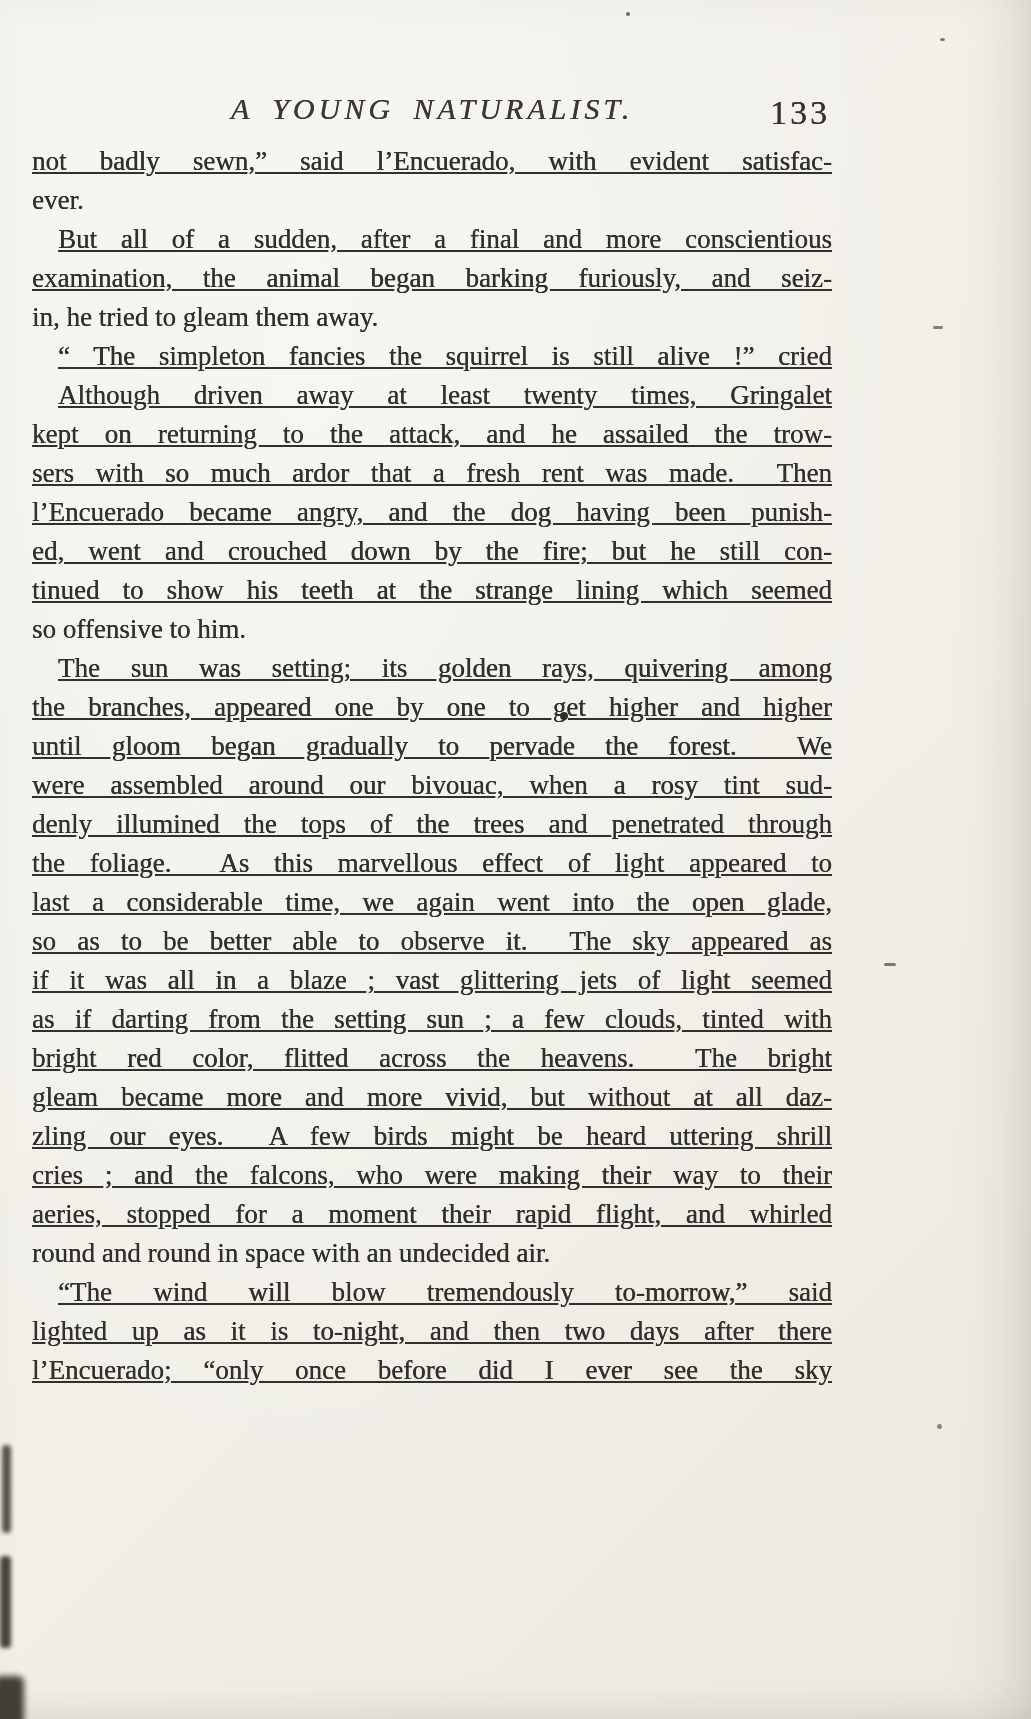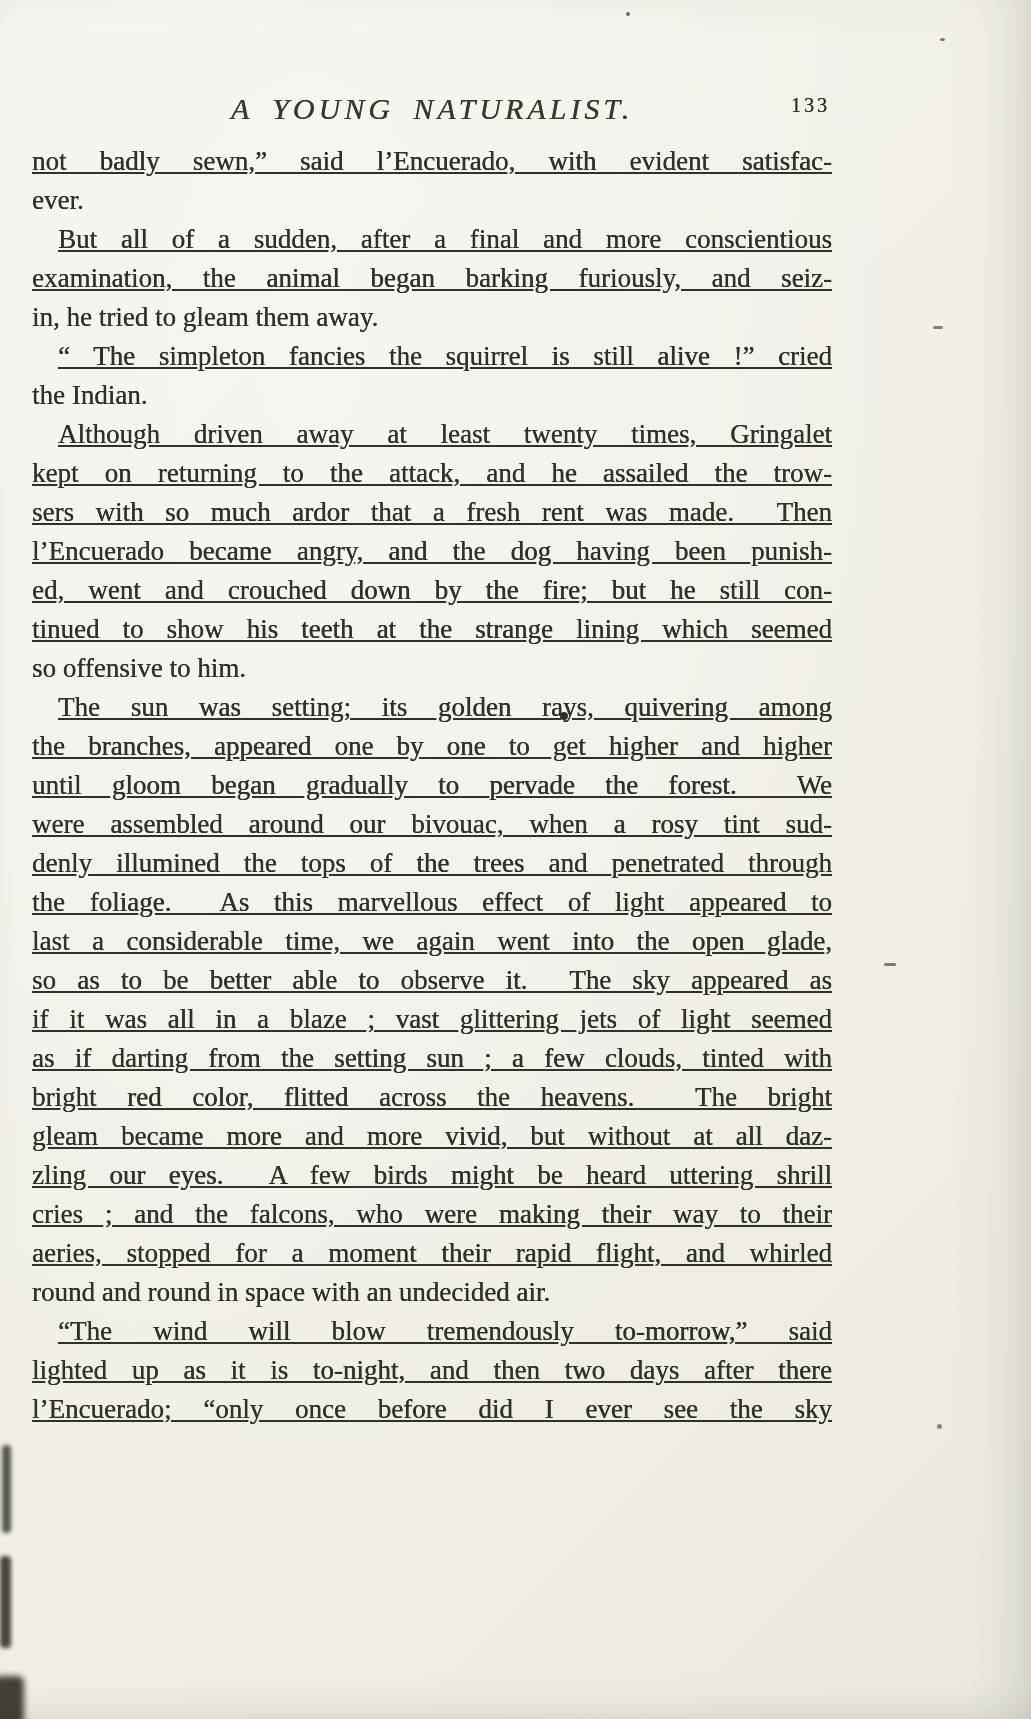--- a/index.html
+++ b/index.html
@@ -35,21 +35,21 @@
     font-size: 30px;
     letter-spacing: 4px;
     word-spacing: 8px;
     color: #3b382f;
     text-shadow: 0.3px 0 0 currentColor;
   }
   .page-number {
     position: absolute;
     right: 2px;
     top: 2px;
-    font-size: 20px;
+    font-size: 34px;
     letter-spacing: 3px;
     color: #34312a;
     text-shadow: 0.3px 0 0 currentColor;
   }
   .text-block {
     position: absolute;
     left: 32px;
     top: 142px;
     width: 800px;
   }
@@ -107,21 +107,20 @@
         <div class="line justify">not badly sewn,” said l’Encuerado, with evident satisfac-</div>
         <div class="line">ever.</div>
       </div>
       <div class="paragraph">
         <div class="line justify indent">But all of a sudden, after a final and more conscientious</div>
         <div class="line justify">examination, the animal began barking furiously, and seiz-</div>
         <div class="line">in, he tried to gleam them away.</div>
       </div>
       <div class="paragraph">
         <div class="line justify indent">“ The simpleton fancies the squirrel is still alive !” cried</div>
-        <div class="line">the Indian.</div>
       </div>
       <div class="paragraph">
         <div class="line justify indent">Although driven away at least twenty times, Gringalet</div>
         <div class="line justify">kept on returning to the attack, and he assailed the trow-</div>
         <div class="line justify">sers with so much ardor that a fresh rent was made.  Then</div>
         <div class="line justify">l’Encuerado became angry, and the dog having been punish-</div>
         <div class="line justify">ed, went and crouched down by the fire; but he still con-</div>
         <div class="line justify">tinued to show his teeth at the strange lining which seemed</div>
         <div class="line">so offensive to him.</div>
       </div>

